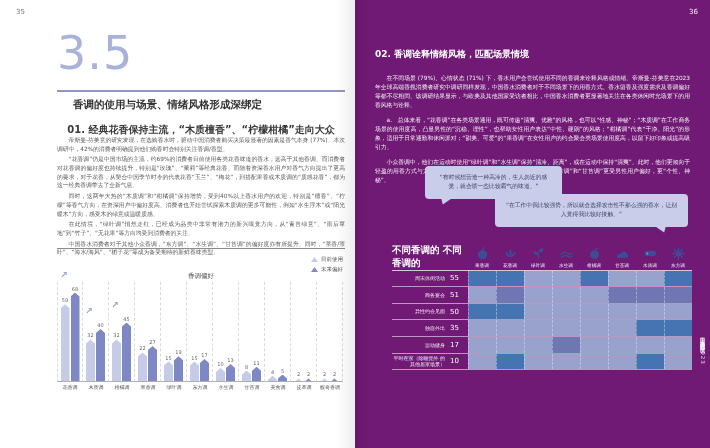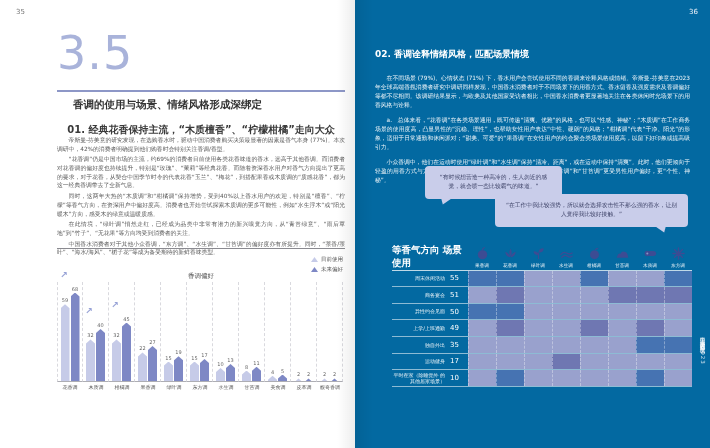--- a/index.html
+++ b/index.html
@@ -32,21 +32,21 @@
         border-right:1px dashed #d9d9de;border-bottom:1px solid #aeaeb4;position:relative;}
   .bar-group:first-child .bars{border-left:1px dashed #d9d9de;}
   .bar-col{display:flex;flex-direction:column;align-items:center;}
   .bar-val{font-size:5px;color:#666;margin-bottom:1px;}
   .bar{width:9px;clip-path:polygon(0 100%,0 4px,50% 0,100% 4px,100% 100%);}
   .bar.light{background:#c6cbe8;}
   .bar.dark{background:#7e88c5;}
   .trend-arrow{position:absolute;left:2px;font-size:9px;color:#97a2d6;font-weight:bold;}
   .cat-label{font-size:5px;color:#555;text-align:center;margin-top:2px;white-space:nowrap;}
   
-  .page-right{position:absolute;left:355px;top:0;width:355px;height:448px;background:#0369a1;}
+  .page-right{position:absolute;left:355px;top:0;width:355px;height:448px;background:#701a75;}
   .pageno-right{position:absolute;right:12px;top:8px;font-size:7px;color:#f2f3fa;}
   .r-heading{position:absolute;left:20px;top:48px;width:315px;font-size:9px;font-weight:bold;color:#ffffff;}
   .r-paras{position:absolute;left:20px;top:74px;width:315px;}
   .r-paras p{margin:0 0 6px 0;font-size:5.8px;line-height:1.55;color:rgba(255,255,255,.95);text-align:justify;text-indent:2em;}
   .quote{position:absolute;background:#c9cdea;border-radius:4px;padding:7px 10px;}
   .quote p{margin:0;font-size:5.8px;line-height:1.6;color:#3c4166;text-align:center;}
   .quote .tail{position:absolute;bottom:-6px;width:12px;height:7px;background:#c9cdea;}
   .tail.t-left{left:16px;clip-path:polygon(0 0,100% 0,15% 100%);}
   .tail.t-right{right:22px;clip-path:polygon(0 0,100% 0,85% 100%);}
   .q1{left:70px;top:166px;width:137px;}
@@ -269,21 +269,21 @@
       <p>“有时候想营造一种高冷的，生人勿近的感觉，就会喷一些比较霸气的味道。”</p>
       <div class="tail t-left"></div>
     </div>
     <div class="quote q2">
       <p>“在工作中我比较强势，所以就会选择攻击性不那么强的香水，让别人觉得我比较好接触。”</p>
       <div class="tail t-right"></div>
     </div>
 
     <div class="heatmap">
       <div class="hm-header">
-        <div class="hm-title">等香气方向 场景使用</div>
+        <div class="hm-title">不同香调的 不同香调的</div>
         <div style="display:flex;">
             <div class="hm-colhead">
               <div class="hm-icon">
                 <svg viewBox="0 0 16 16">
                   <path d="M8 4.5C4.5 4.5 3 7 3 9.2c0 3 2.2 4.8 5 4.8s5-1.8 5-4.8C13 7 11.5 4.5 8 4.5z" fill="#3d4c93"></path>
                   <path d="M8 4.5Q8 2 10.5 1.5" stroke="#3d4c93" stroke-width="1.1" fill="none"></path>
                 </svg>
               </div>
               <div class="hm-collabel">果香调</div>
             </div>
@@ -384,32 +384,20 @@
             <div class="hm-cell d"></div>
             <div class="hm-cell d"></div>
             <div class="hm-cell"></div>
             <div class="hm-cell"></div>
             <div class="hm-cell"></div>
             <div class="hm-cell"></div>
             <div class="hm-cell"></div>
             <div class="hm-cell"></div>
           </div>
           <div class="hm-row">
-            <div class="hm-rowlabel">上学/上班通勤</div>
-            <div class="hm-rowvalue">49</div>
-            <div class="hm-cell"></div>
-            <div class="hm-cell m"></div>
-            <div class="hm-cell"></div>
-            <div class="hm-cell"></div>
-            <div class="hm-cell m"></div>
-            <div class="hm-cell"></div>
-            <div class="hm-cell m"></div>
-            <div class="hm-cell"></div>
-          </div>
-          <div class="hm-row">
             <div class="hm-rowlabel">独自外出</div>
             <div class="hm-rowvalue">35</div>
             <div class="hm-cell"></div>
             <div class="hm-cell"></div>
             <div class="hm-cell"></div>
             <div class="hm-cell"></div>
             <div class="hm-cell"></div>
             <div class="hm-cell"></div>
             <div class="hm-cell d"></div>
             <div class="hm-cell d"></div>

